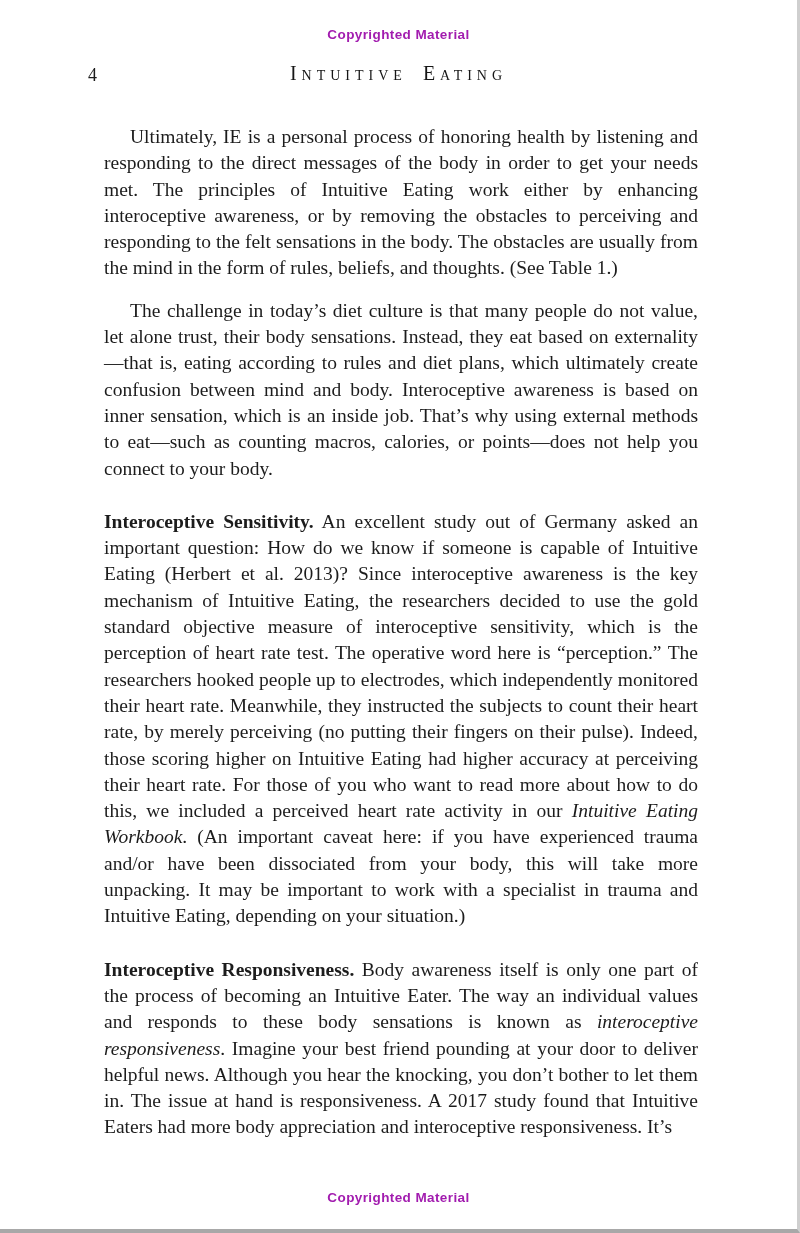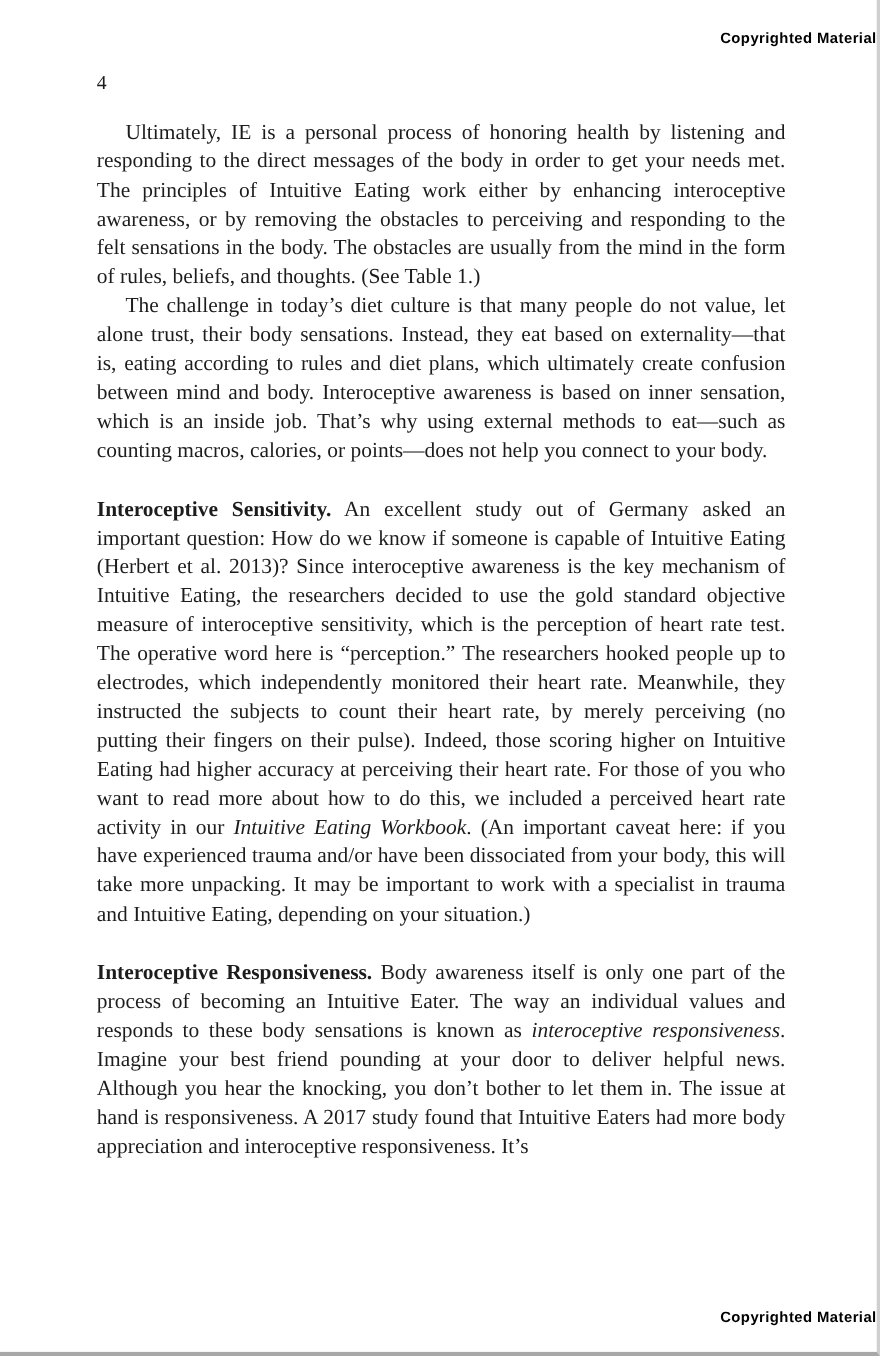--- a/index.html
+++ b/index.html
@@ -12,26 +12,26 @@
     color: #1c1c1c;
     font-family: "Liberation Serif", serif;
     overflow: hidden;
     border-right: 3px solid #cfcfcf;
     border-bottom: 4px solid #a8a8a8;
   }
   .copyright-top, .copyright-bottom {
     position: absolute;
     left: 0;
     width: 100%;
-    text-align: right;
+    text-align: center;
     font-family: "Liberation Sans", sans-serif;
     font-weight: bold;
     font-size: 13.5px;
     letter-spacing: 0.4px;
-    color: #000000;
+    color: #a21caf;
   }
   .copyright-top { top: 27px; }
   .copyright-bottom { top: 1190px; }
   .page-header {
     position: absolute;
     top: 62px;
     left: 88px;
     right: 88px;
     height: 26px;
   }
@@ -54,36 +54,37 @@
   }
   .body-text {
     position: absolute;
     top: 108px;
     left: 88px;
     width: 626px;
     font-size: 19.5px;
     line-height: 26.3px;
     text-align: justify;
   }
-  .body-text p { margin: 0; }
+  .body-text p { margin: 16px; }
   .body-text p.indent { text-indent: 26px; }
   .body-text p.spaced { margin-top: 27px; }
   .run-normal { font-style: normal; }
   .run-italic { font-style: italic; }
   .run-bold-italic { font-weight: bold; }
 </style>
 </head>
 <body>
 
 <div class="page">
 
   <div class="copyright-top">Copyrighted Material</div>
 
   <div class="page-header">
     <span class="page-number">4</span>
+    <div class="running-title">Intuitive Eating</div>
   </div>
 
   <div class="body-text">
       <p class="indent"><span class="run-normal">Ultimately, IE is a personal process of honoring health by listening and responding to the direct messages of the body in order to get your needs met. The principles of Intuitive Eating work either by enhancing interoceptive awareness, or by removing the obstacles to perceiving and responding to the felt sensations in the body. The obstacles are usually from the mind in the form of rules, beliefs, and thoughts. (See Table 1.)</span></p>
       <p class="indent"><span class="run-normal">The challenge in today’s diet culture is that many people do not value, let alone trust, their body sensations. Instead, they eat based on externality—that is, eating according to rules and diet plans, which ultimately create confusion between mind and body. Interoceptive awareness is based on inner sensation, which is an inside job. That’s why using external methods to eat—such as counting macros, calories, or points—does not help you connect to your body.</span></p>
       <p class=" spaced"><span class="run-bold-italic">Interoceptive Sensitivity.</span><span class="run-normal"> An excellent study out of Germany asked an important question: How do we know if someone is capable of Intuitive Eating (Herbert et al. 2013)? Since interoceptive awareness is the key mechanism of Intuitive Eating, the researchers decided to use the gold standard objective measure of interoceptive sensitivity, which is the perception of heart rate test. The operative word here is “perception.” The researchers hooked people up to electrodes, which independently monitored their heart rate. Meanwhile, they instructed the subjects to count their heart rate, by merely perceiving (no putting their fingers on their pulse). Indeed, those scoring higher on Intuitive Eating had higher accuracy at perceiving their heart rate. For those of you who want to read more about how to do this, we included a perceived heart rate activity in our </span><span class="run-italic">Intuitive Eating Workbook</span><span class="run-normal">. (An important caveat here: if you have experienced trauma and/or have been dissociated from your body, this will take more unpacking. It may be important to work with a specialist in trauma and Intuitive Eating, depending on your situation.)</span></p>
       <p class=" spaced"><span class="run-bold-italic">Interoceptive Responsiveness.</span><span class="run-normal"> Body awareness itself is only one part of the process of becoming an Intuitive Eater. The way an individual values and responds to these body sensations is known as </span><span class="run-italic">interoceptive responsiveness</span><span class="run-normal">. Imagine your best friend pounding at your door to deliver helpful news. Although you hear the knocking, you don’t bother to let them in. The issue at hand is responsiveness. A 2017 study found that Intuitive Eaters had more body appreciation and interoceptive responsiveness. It’s</span></p>
     </div>
 
   <div class="copyright-bottom">Copyrighted Material</div>

